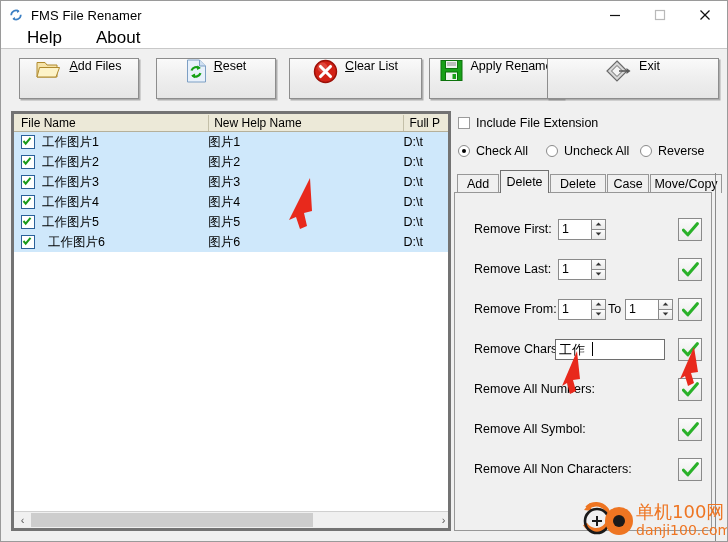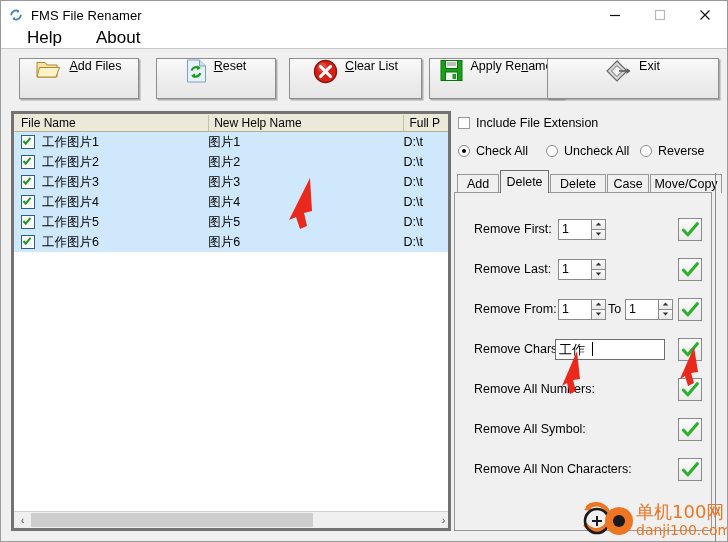--- a/index.html
+++ b/index.html
@@ -561,21 +561,21 @@
                 <path d="M1.5 5l2.2 2.6L8.5 1.8" fill="none" stroke="#1a9a1a" stroke-width="2"></path>
               </svg>
             </span>
           <span>工作图片5</span>
         </div>
         <div class="lv-cell" style="width:197px;">图片5</div>
         <div class="lv-cell" style="width:45px;">D:\t</div>
       </div>
 
       <div class="lv-row">
-        <div class="lv-cell" style="width:196px;">
+        <div class="lv-cell" style="width:196px;gap:6px;">
           <span class="lv-check">
               <svg width="10" height="10" viewBox="0 0 10 10">
                 <path d="M1.5 5l2.2 2.6L8.5 1.8" fill="none" stroke="#1a9a1a" stroke-width="2"></path>
               </svg>
             </span>
           <span>工作图片6</span>
         </div>
         <div class="lv-cell" style="width:197px;">图片6</div>
         <div class="lv-cell" style="width:45px;">D:\t</div>
       </div>

